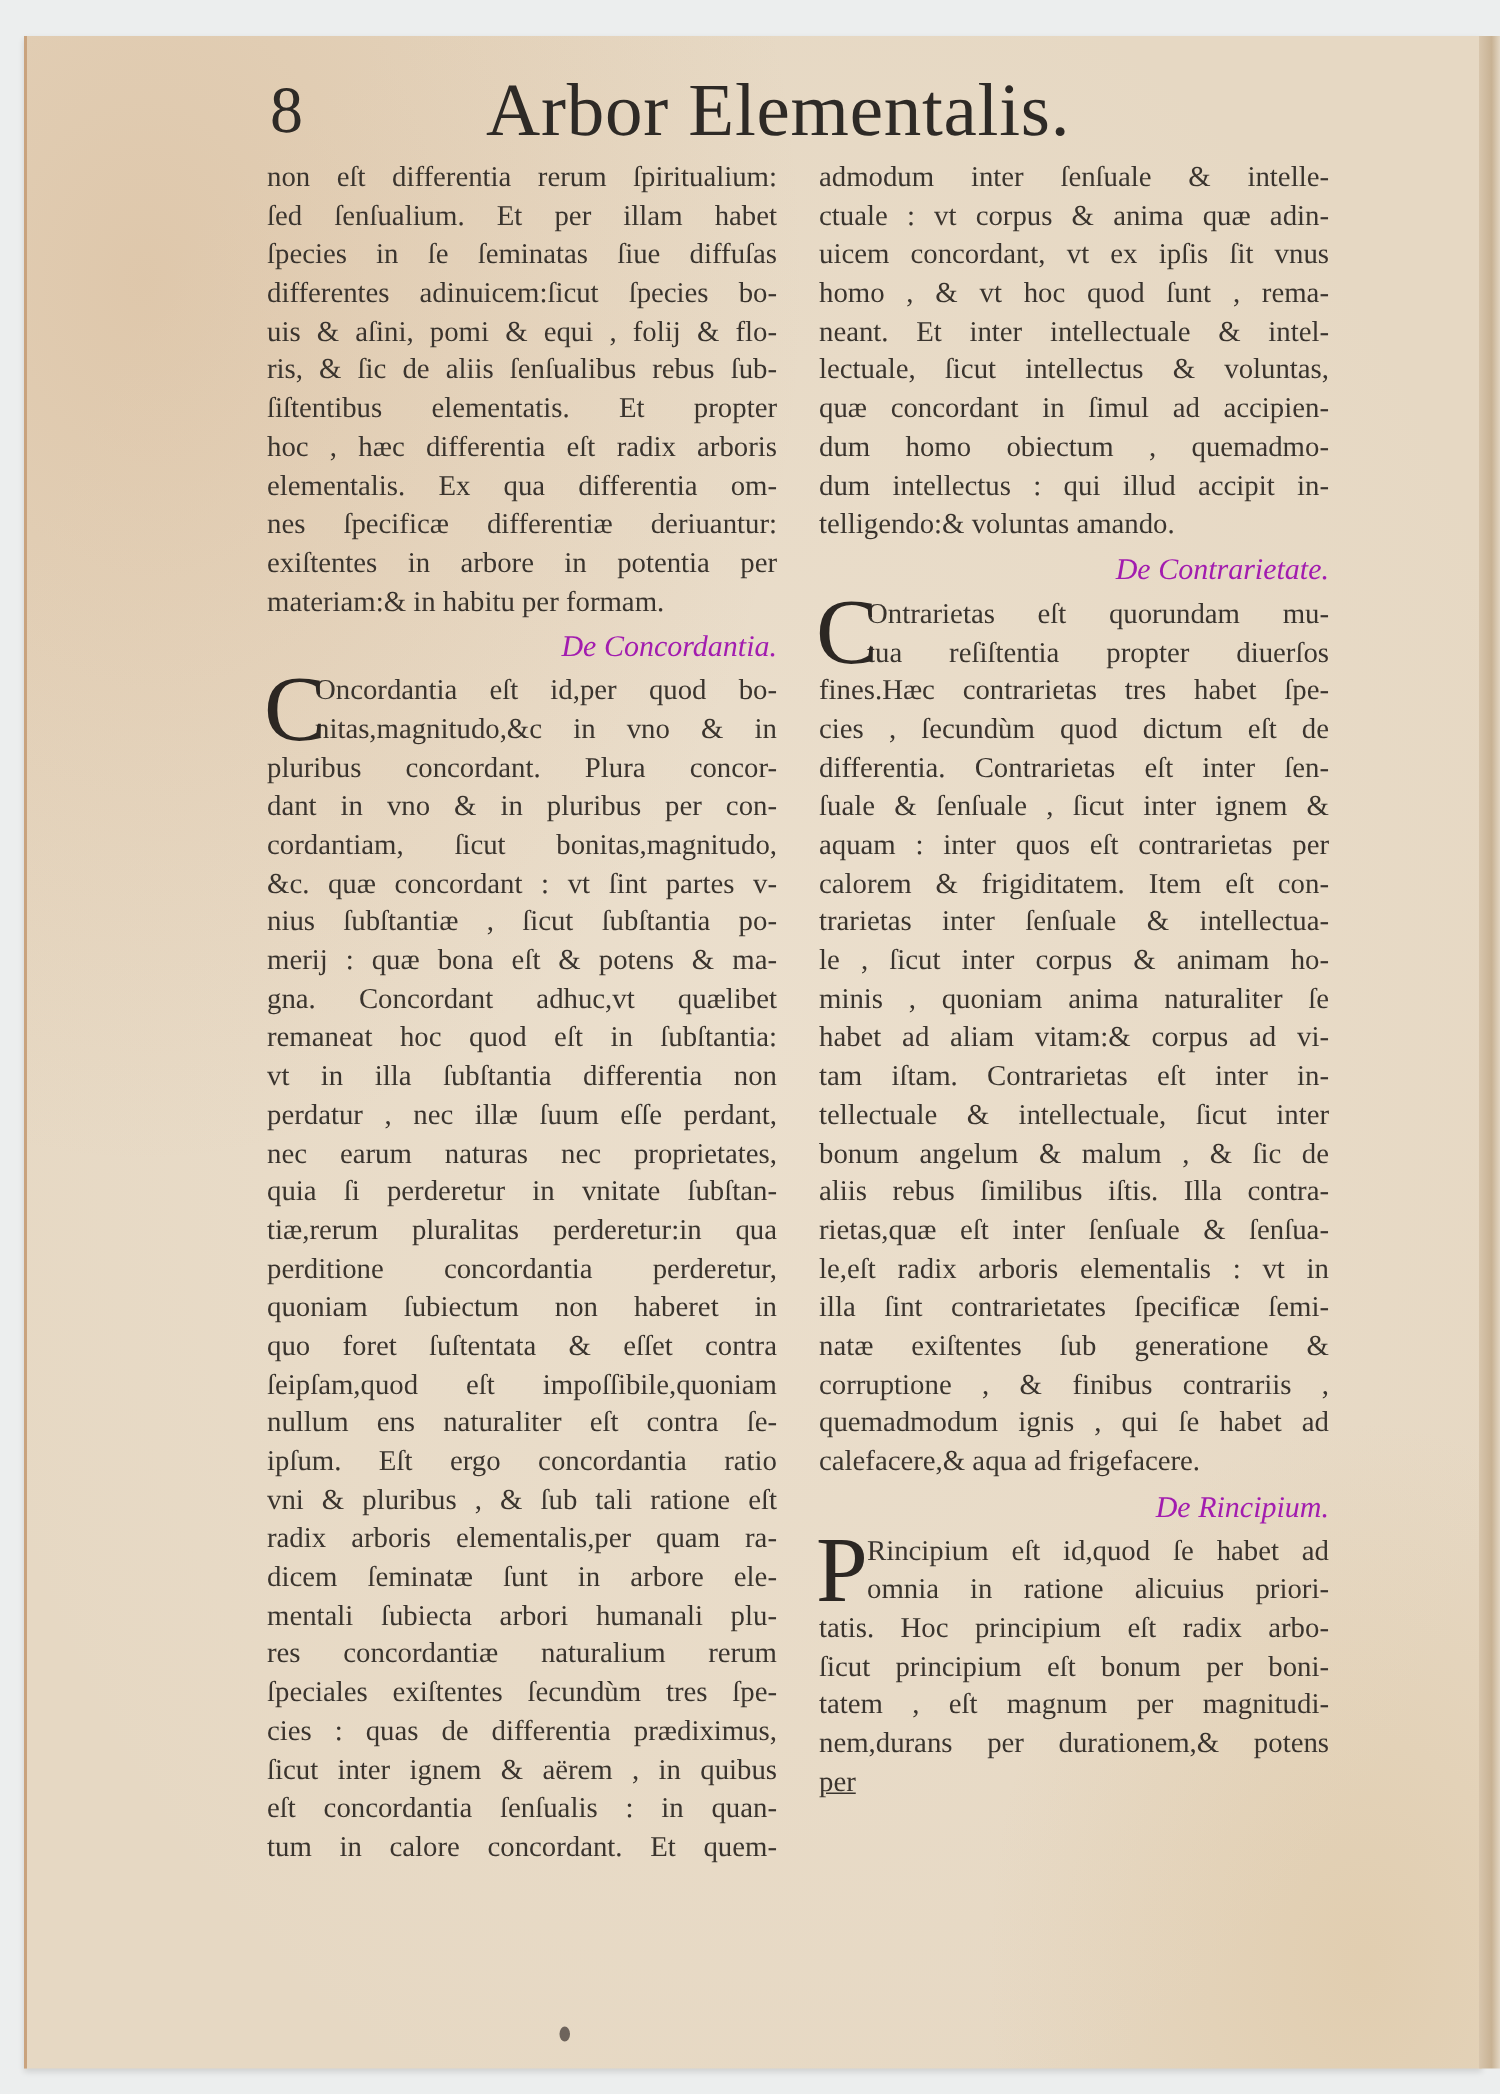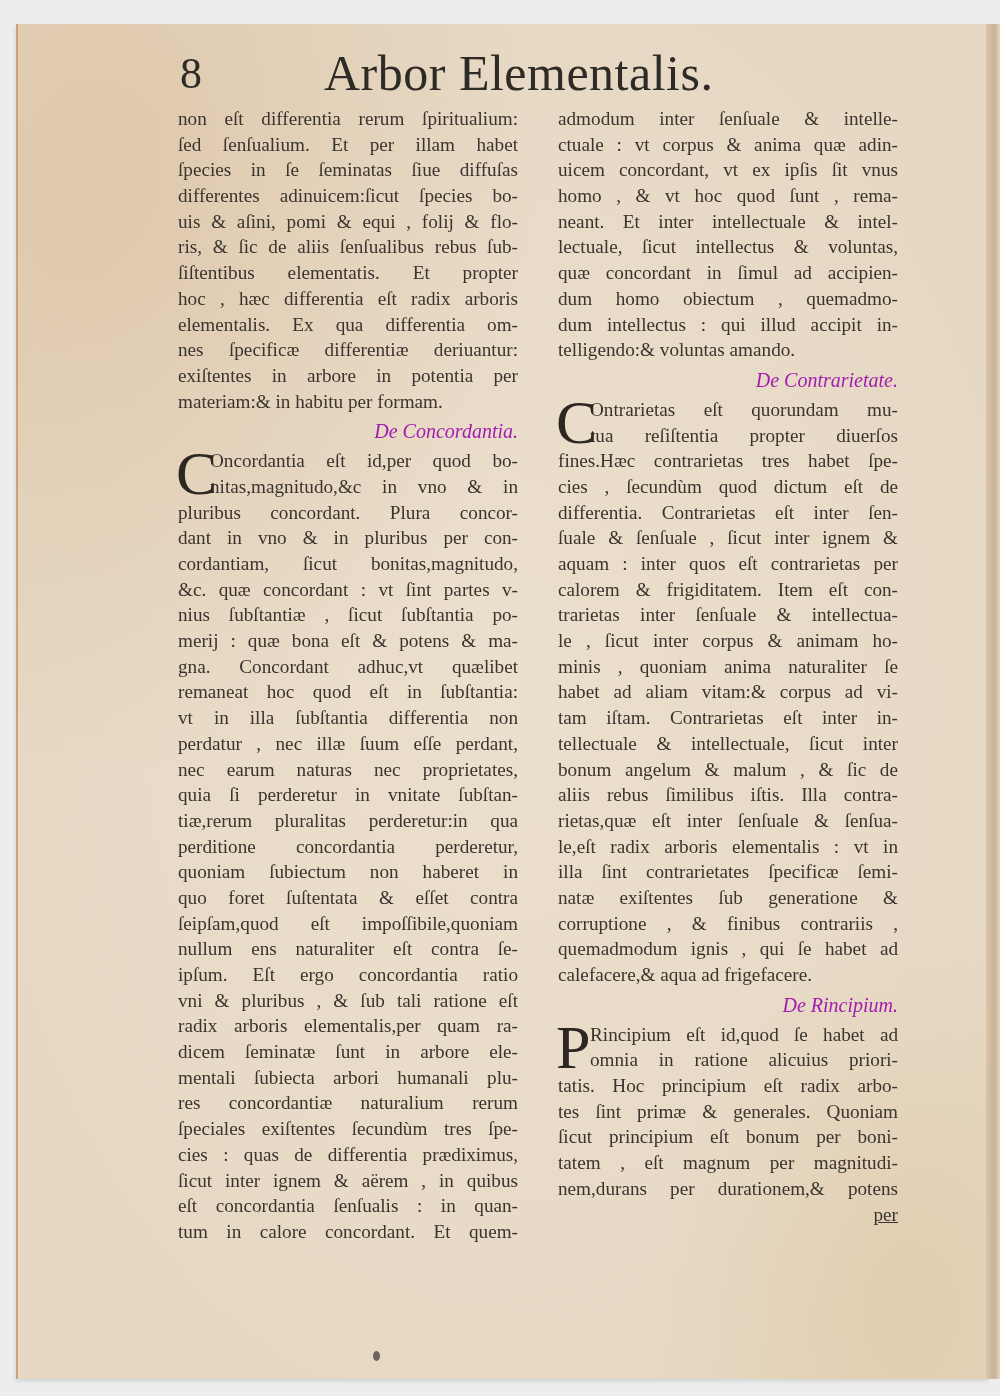--- a/index.html
+++ b/index.html
@@ -28,34 +28,34 @@
       color: #2e2a26;
     }
     .folio { position: absolute; left: 4px; top: 4px; font-size: 44px; }
     .title { position: absolute; left: 148px; top: 0px; font-size: 50px; letter-spacing: 0.5px; }
     .col {
       position: absolute; top: 106px; width: 340px;
       color: #3a342e; font-size: 19.2px; line-height: 25.7px;
       text-align: justify;
     }
     .col.left { left: 178px; }
-    .col.right { left: 546px; margin-left: 12px; }
+    .col.right { left: 546px; }
     .line { display: block; white-space: nowrap; text-align-last: justify; height: 25.7px; }
     .line.last { text-align-last: left; }
     .heading {
       display: block; font-style: italic; text-align: right; font-size: 20px;
       height: 34px; line-height: 34px; color: #a21caf;
     }
     .dropcap-wrap { position: relative; }
     .dropcap {
       position: absolute; left: -2px; top: -2px; font-size: 62px; line-height: 54px;
       color: #2c2723;
     }
     .indent { padding-left: 32px; }
-    .catchword { display: block; text-align: right; height: 25.7px; text-decoration: underline; }
+    .catchword { display: block; text-align: left; height: 25.7px; text-decoration: underline; }
     .ink-spot {
       position: absolute; left: 373px; top: 1351px; width: 7px; height: 10px;
       background: #6e645c; border-radius: 50%;
     }
   </style>
 </head>
 <body>
 
 <div class="page"></div>
 <div class="page-edge"></div>
@@ -156,21 +156,20 @@
     <span class="line">corruptione , &amp; finibus contrariis ,</span>
     <span class="line">quemadmodum ignis , qui ſe habet ad</span>
     <span class="line last">calefacere,&amp; aqua ad frigefacere.</span>
   </div>
   <span class="heading">De Rincipium.</span>
   <div class="dropcap-wrap">
     <span class="dropcap">P</span>
     <span class="line indent">Rincipium eſt id,quod ſe habet ad</span>
     <span class="line indent">omnia in ratione alicuius priori-</span>
     <span class="line">tatis.  Hoc principium eſt radix arbo-</span>
-    <span class="line">tes ſint primæ &amp; generales.  Quoniam</span>
     <span class="line">ſicut principium eſt bonum per boni-</span>
     <span class="line">tatem , eſt magnum per magnitudi-</span>
     <span class="line">nem,durans per durationem,&amp; potens</span>
   </div>
   <span class="catchword">per</span>
 </div>
 
 <div class="ink-spot"></div>
 
 </body></html>

